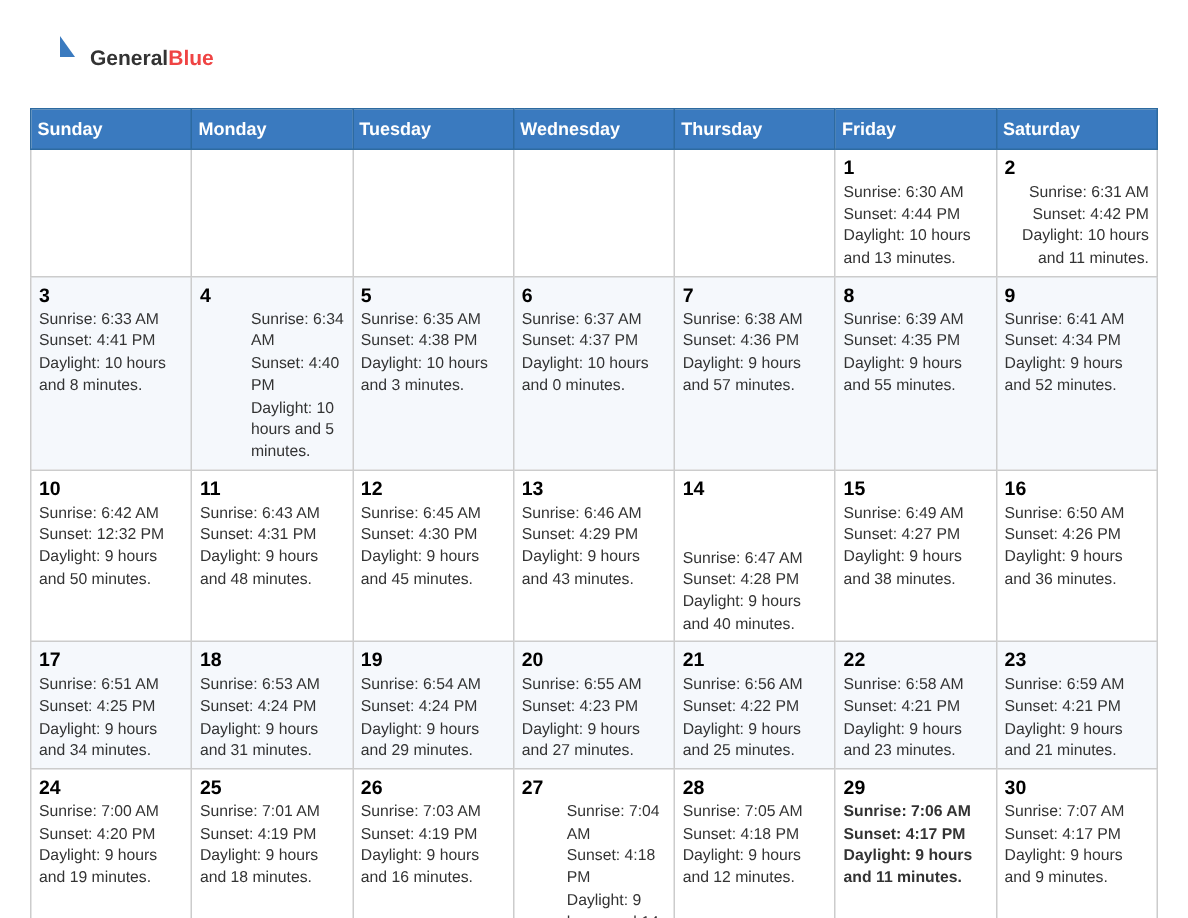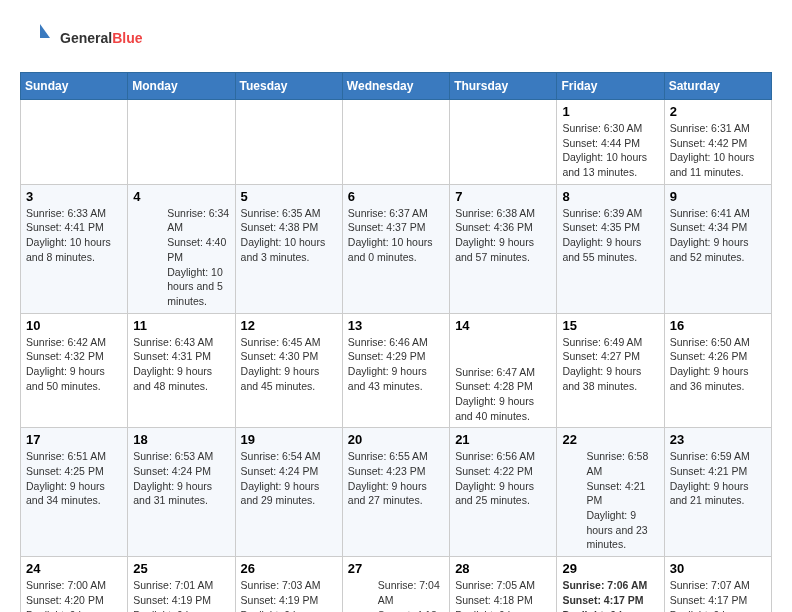--- a/index.html
+++ b/index.html
@@ -112,21 +112,21 @@
         <td class="empty-cell"></td>
         <td class="empty-cell"></td>
         <td>
           <span class="day-num">1</span>
           <div class="day-info" style="white-space: pre-line;">Sunrise: 6:30 AM
 Sunset: 4:44 PM
 Daylight: 10 hours and 13 minutes.</div>
         </td>
         <td>
           <span class="day-num">2</span>
-          <div class="day-info" style="white-space: pre-line;">Sunrise: 6:31 AM
+          <div class="day-info" style="white-space: pre-line; text-align: right;">Sunrise: 6:31 AM
 Sunset: 4:42 PM
 Daylight: 10 hours and 11 minutes.</div>
         </td>
       </tr>
       <tr>
         <td>
           <span class="day-num">3</span>
           <div class="day-info" style="white-space: pre-line;">Sunrise: 6:33 AM
 Sunset: 4:41 PM
 Daylight: 10 hours and 8 minutes.</div>
@@ -165,21 +165,21 @@
           <span class="day-num">9</span>
           <div class="day-info" style="white-space: pre-line;">Sunrise: 6:41 AM
 Sunset: 4:34 PM
 Daylight: 9 hours and 52 minutes.</div>
         </td>
       </tr>
       <tr>
         <td>
           <span class="day-num">10</span>
           <div class="day-info" style="white-space: pre-line;">Sunrise: 6:42 AM
-Sunset: 4:32 PM
+Sunset: 12:32 PM
 Daylight: 9 hours and 50 minutes.</div>
         </td>
         <td>
           <span class="day-num">11</span>
           <div class="day-info" style="white-space: pre-line;">Sunrise: 6:43 AM
 Sunset: 4:31 PM
 Daylight: 9 hours and 48 minutes.</div>
         </td>
         <td>
           <span class="day-num">12</span>
@@ -238,21 +238,21 @@
 Daylight: 9 hours and 27 minutes.</div>
         </td>
         <td>
           <span class="day-num">21</span>
           <div class="day-info" style="white-space: pre-line;">Sunrise: 6:56 AM
 Sunset: 4:22 PM
 Daylight: 9 hours and 25 minutes.</div>
         </td>
         <td>
           <span class="day-num">22</span>
-          <div class="day-info" style="white-space: pre-line; margin-left: 24px;">Sunrise: 6:58 AM
+          <div class="day-info" style="white-space: pre-line;">Sunrise: 6:58 AM
 Sunset: 4:21 PM
 Daylight: 9 hours and 23 minutes.</div>
         </td>
         <td>
           <span class="day-num">23</span>
           <div class="day-info" style="white-space: pre-line;">Sunrise: 6:59 AM
 Sunset: 4:21 PM
 Daylight: 9 hours and 21 minutes.</div>
         </td>
       </tr>

